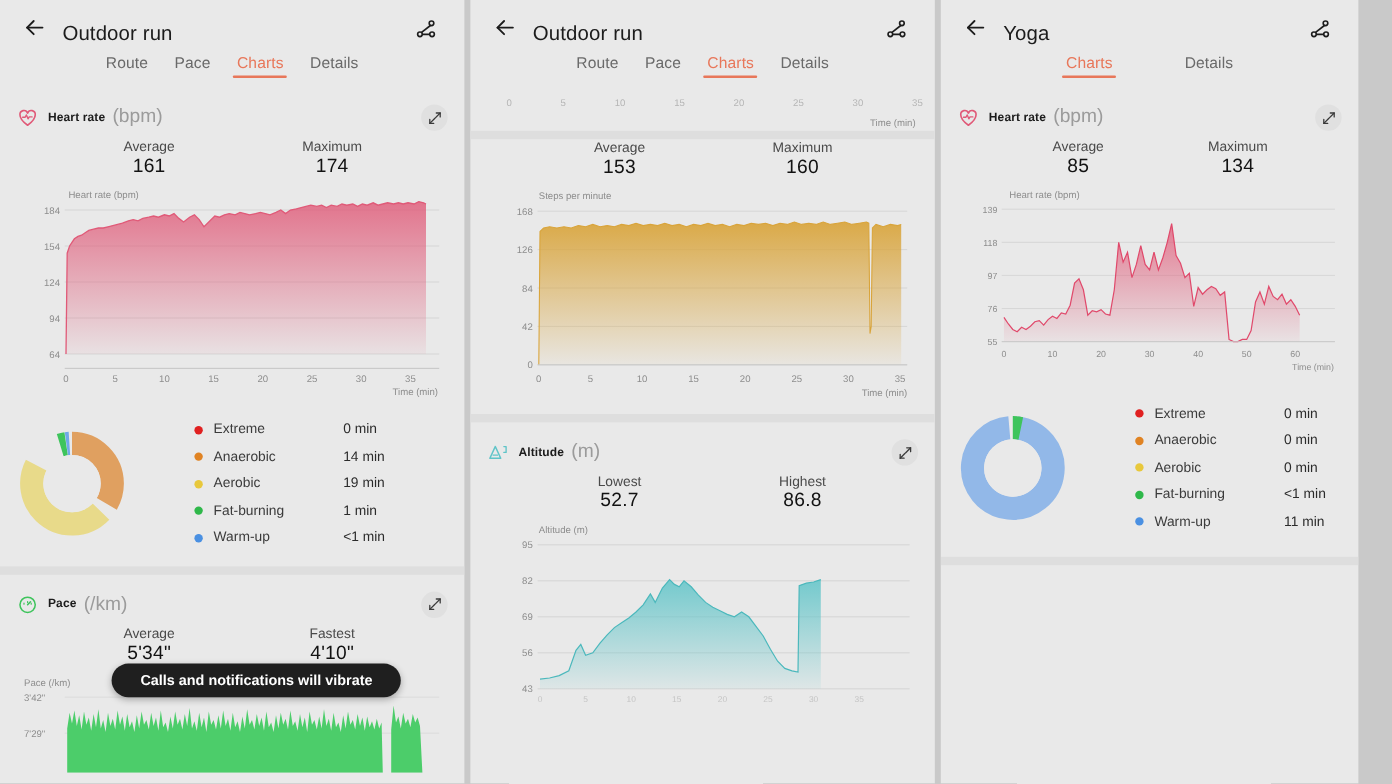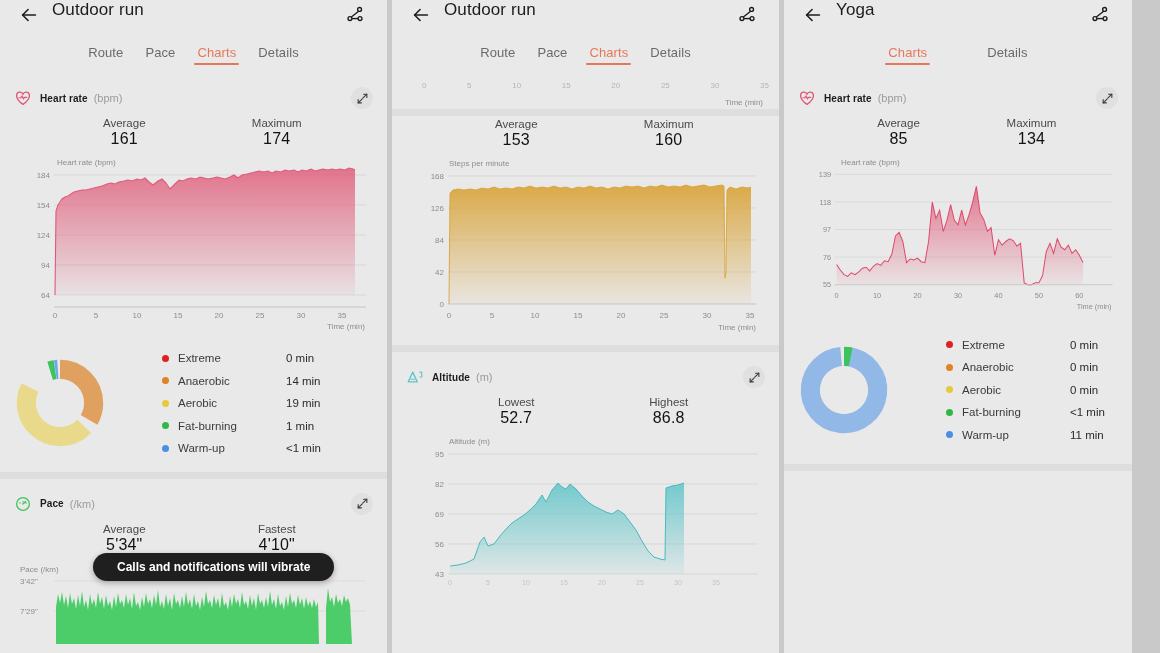--- a/index.html
+++ b/index.html
@@ -17,21 +17,21 @@
     flex:0 0 auto;
   }
   .panel-1 { width:387px; }
   .panel-2 { width:387px; margin-left:5px; }
   .panel-3 { width:348px; margin-left:5px; }
 
   
   .topbar {
     height:38px;
     display:flex;
-    align-items:flex-start;
+    align-items:flex-end;
     padding:0 18px 0 14px;
   }
   .back-icon { width:30px; height:30px; display:flex; align-items:center; justify-content:center; }
   .title {
     font-size:17px; color:#1c1c1c; margin-left:8px; letter-spacing:.1px;
   }
   .spacer { flex:1; }
   .share-icon { width:28px; height:28px; display:flex; align-items:center; justify-content:center; }
 
   
@@ -51,21 +51,21 @@
   }
   .tabs.two { gap:60px; }
 
   
   .section { padding:0 14px; }
   .sec-head {
     display:flex; align-items:center; height:34px; margin-top:8px;
   }
   .sec-icon { width:18px; height:18px; margin-right:8px; display:block; }
   .sec-title { font-size:10px; color:#1c1c1c; font-weight:600; letter-spacing:.1px;}
-  .sec-unit { font-size:11px; color:#9b9b9b; margin-left:6px; }
+  .sec-unit { font-size:16px; color:#9b9b9b; margin-left:6px; }
   .expand-btn {
     width:22px; height:22px; border-radius:50%;
     background:#e0e0e0; display:flex; align-items:center; justify-content:center;
     margin-left:auto;
   }
 
   .stats {
     display:flex; margin-top:2px; padding-left:34px; padding-right:20px;
   }
   .stat { flex:1; text-align:center; }

